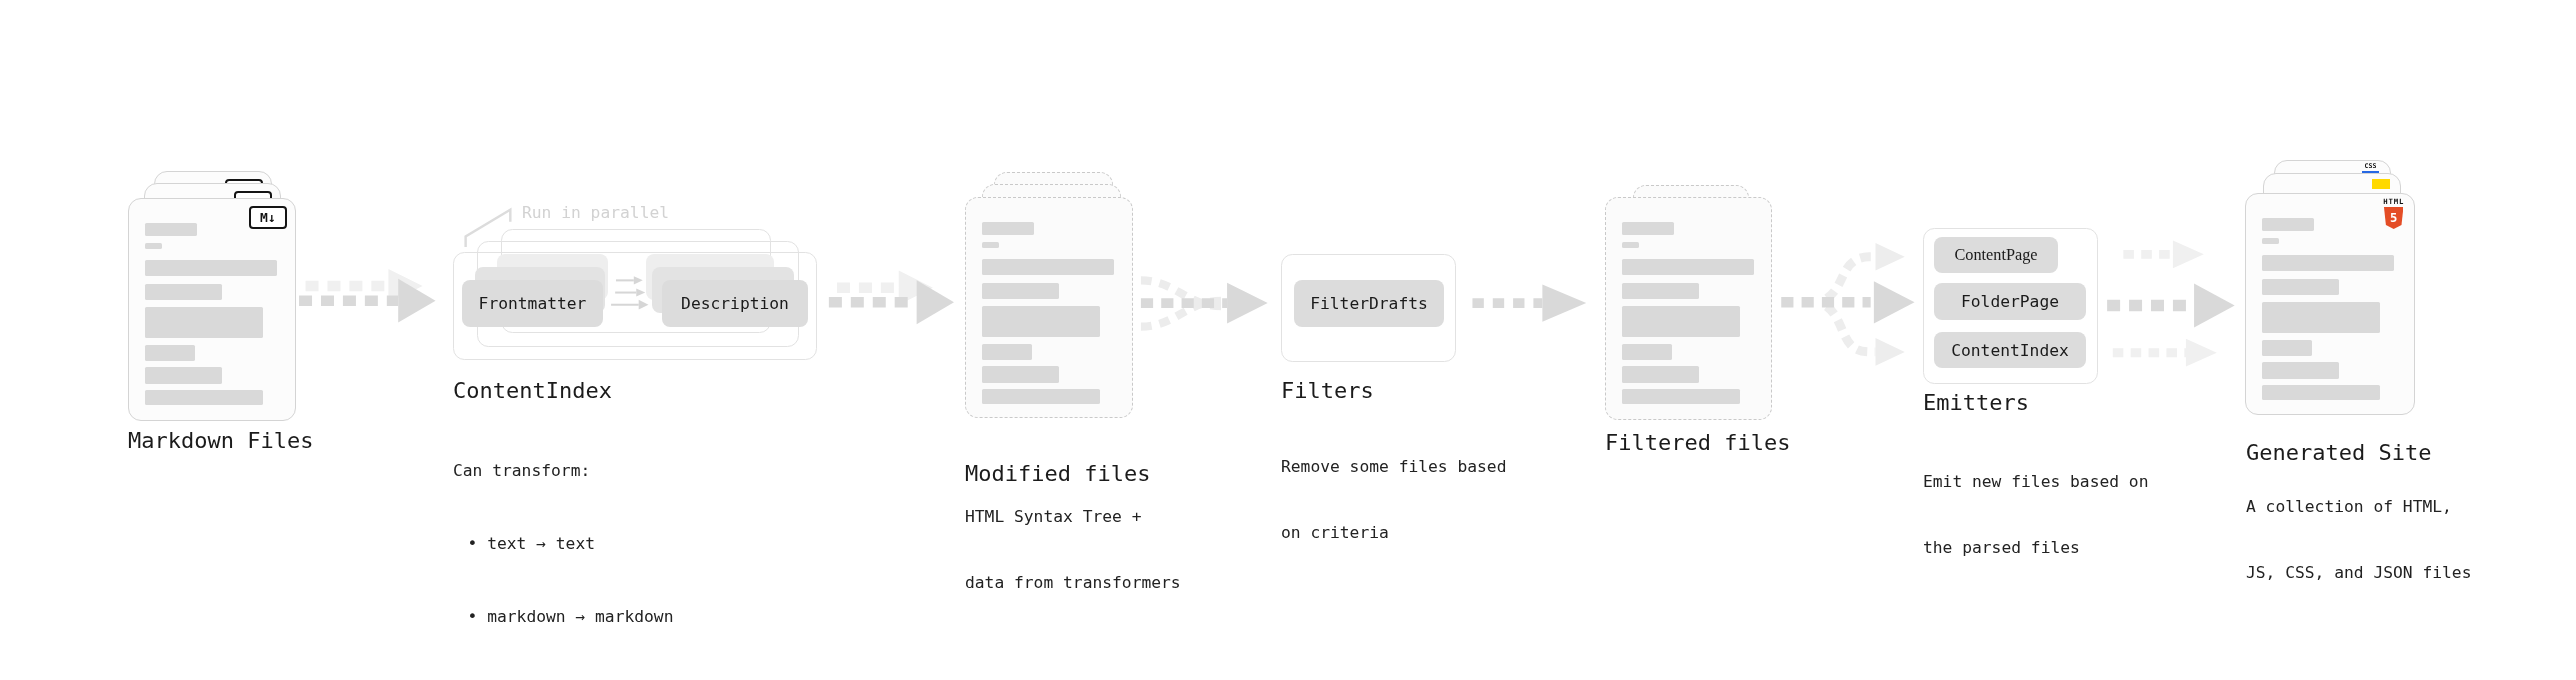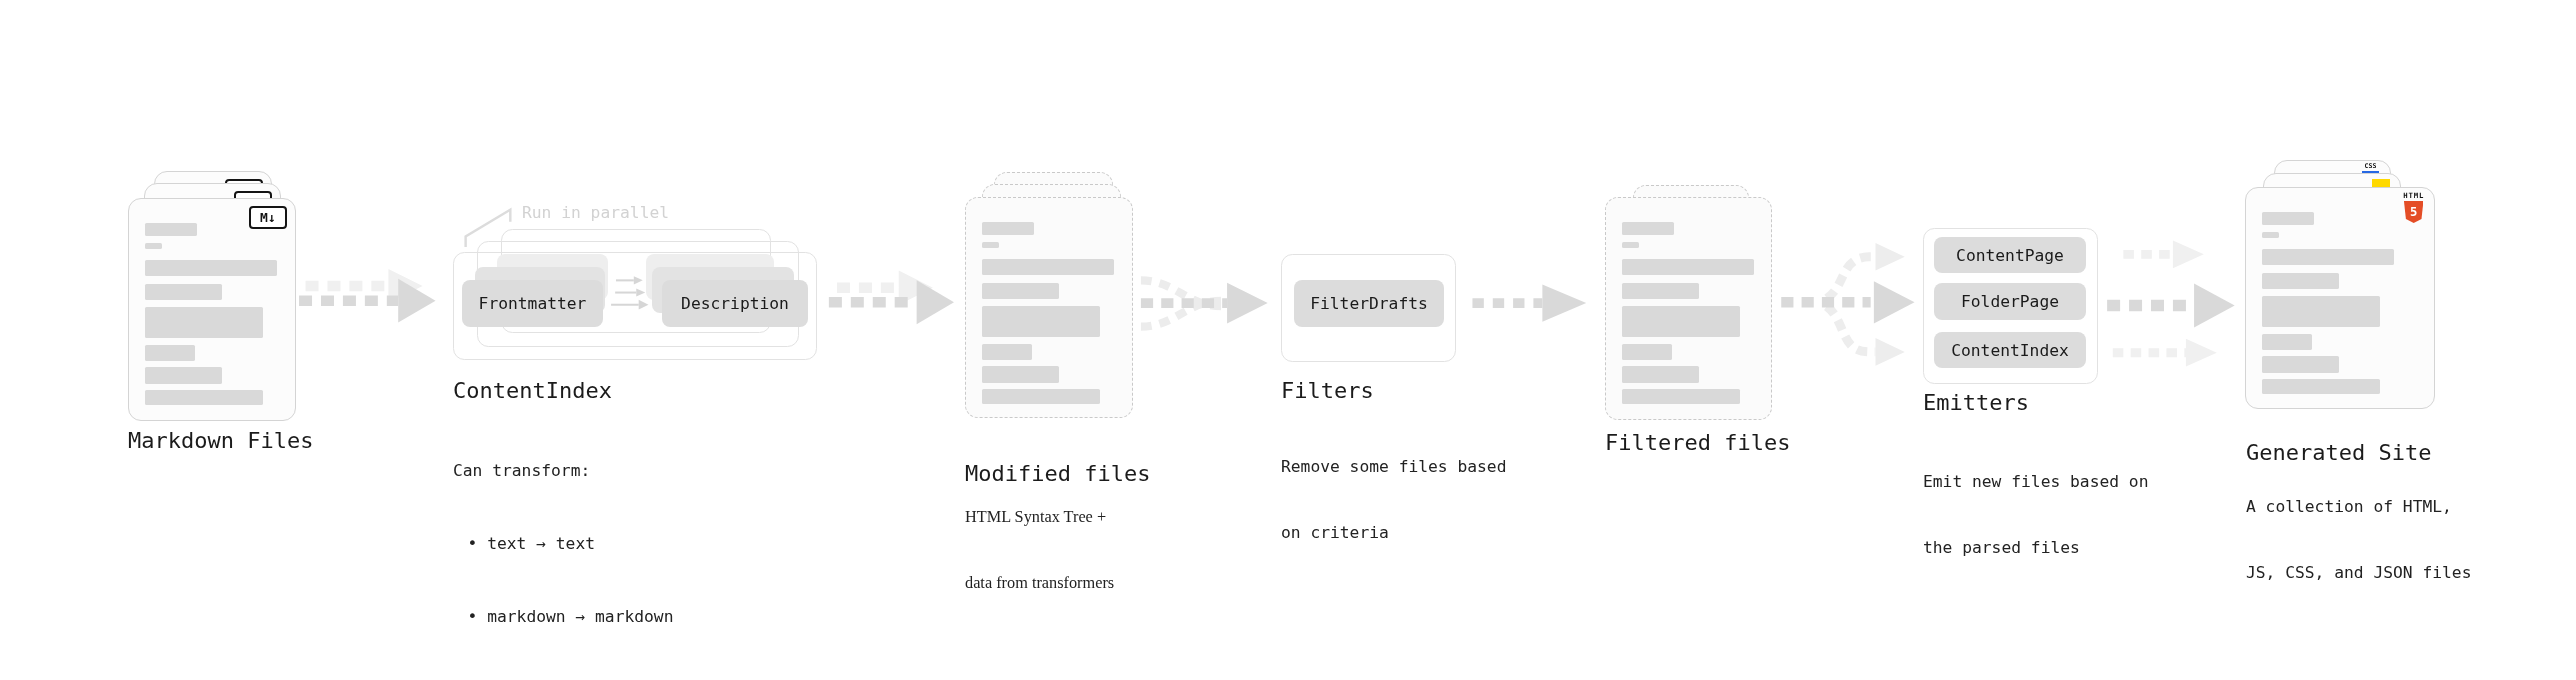--- a/index.html
+++ b/index.html
@@ -156,21 +156,21 @@
         <div class="bar" style="width: 17px; height: 5.7px; margin-top: 6.5px;"></div>
         <div class="bar" style="width: 132px; height: 16.3px; margin-top: 11.4px;"></div>
         <div class="bar" style="width: 77px; height: 16.3px; margin-top: 7.3px;"></div>
         <div class="bar" style="width: 118px; height: 31px; margin-top: 7.3px;"></div>
         <div class="bar" style="width: 50px; height: 16.3px; margin-top: 6.5px;"></div>
         <div class="bar" style="width: 77px; height: 16.3px; margin-top: 6.5px;"></div>
         <div class="bar" style="width: 118px; height: 14.6px; margin-top: 6.5px;"></div>
       </div>
   </div>
   <div class="stage-label" style="left:965px;top:428px;margin-top:33px;">Modified files</div>
-  <div class="note" style="left:965px;top:462px;font-family:Liberation Serif, serif;">
+  <div class="note" style="left:965px;top:462px;">
     <div>HTML Syntax Tree +</div>
     <div>data from transformers</div>
   </div>
 
   <div class="box" style="left:1281px;top:254px;width:173px;height:106px;"></div>
   <div class="node-btn" style="left:1294px;top:280px;width:150px;height:47px;">FilterDrafts</div>
   <div class="stage-label" style="left:1281px;top:378px;">Filters</div>
   <div class="note" style="left:1281px;top:412px;">
     <div>Remove some files based</div>
     <div>on criteria</div>
@@ -185,39 +185,39 @@
         <div class="bar" style="width: 77px; height: 16.3px; margin-top: 7.3px;"></div>
         <div class="bar" style="width: 118px; height: 31px; margin-top: 7.3px;"></div>
         <div class="bar" style="width: 50px; height: 16.3px; margin-top: 6.5px;"></div>
         <div class="bar" style="width: 77px; height: 16.3px; margin-top: 6.5px;"></div>
         <div class="bar" style="width: 118px; height: 14.6px; margin-top: 6.5px;"></div>
       </div>
   </div>
   <div class="stage-label" style="left:1605px;top:430px;text-align:center;">Filtered files</div>
 
   <div class="box" style="left:1923px;top:228px;width:173px;height:154px;"></div>
-  <div class="node-btn" style="left:1934px;top:237px;width:152px;height:36px;">ContentPage</div>
+  <div class="node-btn" style="left:1934px;top:237px;width:124px;height:36px;font-family:Liberation Serif, serif;">ContentPage</div>
   <div class="node-btn" style="left:1934px;top:283px;width:152px;height:37px;">FolderPage</div>
   <div class="node-btn" style="left:1934px;top:332px;width:152px;height:36px;">ContentIndex</div>
   <div class="stage-label" style="left:1923px;top:390px;">Emitters</div>
   <div class="note" style="left:1923px;top:427px;">
     <div>Emit new files based on</div>
     <div>the parsed files</div>
   </div>
 
   <div class="card solid" style="left:2274px;top:160px;width:115px;height:228px;">
     <div class="css-badge">
       <div class="t">CSS</div>
       <div class="u"></div>
     </div>
   </div>
   <div class="card solid" style="left:2263px;top:173px;width:136px;height:228px;">
     <div class="js-badge"></div>
   </div>
-  <div class="card solid" style="left:2245px;top:187px;width:168px;height:220px;padding-left:20px;">
+  <div class="card solid" style="left:2245px;top:193px;width:168px;height:220px;">
     <div class="html5-badge">
       <div class="t">HTML</div>
       <div class="shield">5</div>
     </div>
     <div class="bars">
         <div class="bar" style="width: 52px; height: 13px; margin-top: 0px;"></div>
         <div class="bar" style="width: 17px; height: 5.7px; margin-top: 6.5px;"></div>
         <div class="bar" style="width: 132px; height: 16.3px; margin-top: 11.4px;"></div>
         <div class="bar" style="width: 77px; height: 16.3px; margin-top: 7.3px;"></div>
         <div class="bar" style="width: 118px; height: 31px; margin-top: 7.3px;"></div>

